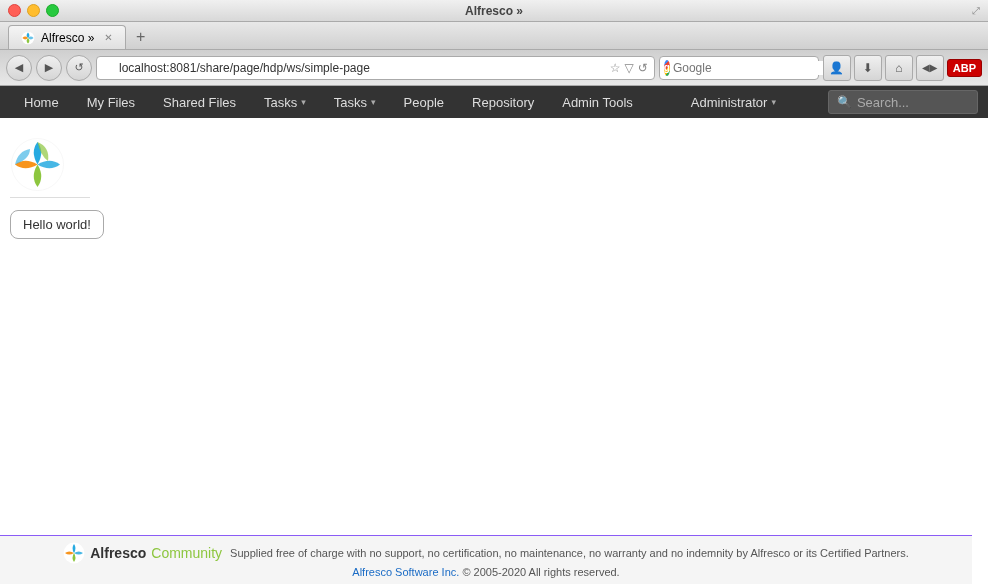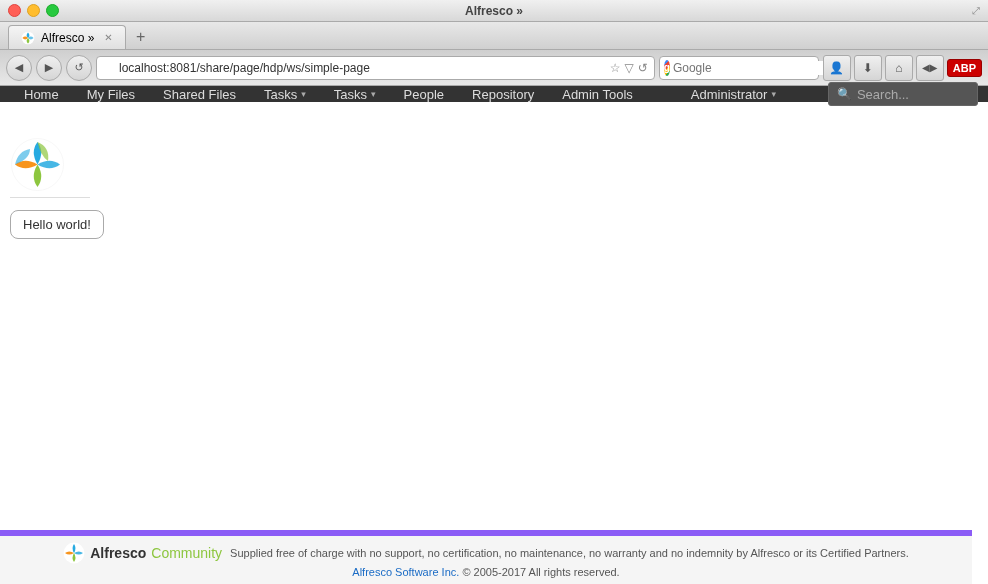--- a/index.html
+++ b/index.html
@@ -136,21 +136,21 @@
     }
     .abp-btn {
       background: #cc0000; color: white;
       border-radius: 3px; padding: 2px 5px; font-size: 11px;
       font-weight: bold; cursor: pointer; border: 1px solid #990000;
     }
 
     
     .app-navbar {
       background: #333;
-      height: 16px;
+      height: 32px;
       display: flex;
       align-items: center;
       padding: 0 10px;
       gap: 0;
     }
     .nav-item {
       color: #ddd;
       padding: 0 14px;
       height: 34px;
       display: flex; align-items: center;
@@ -198,21 +198,21 @@
       font-size: 13px;
       color: #333;
       background: #fff;
       border-radius: 8px;
       cursor: pointer;
     }
 
     
     .footer {
       background: #f5f5f5;
-      border-top: 6px solid #8b5cf6;
+      border-top: 1px solid #8b5cf6;
       padding: 6px 15px;
       font-size: 11px;
       color: #666;
       position: absolute;
       bottom: 0; left: 0; right: 16px;
     }
     .footer-inner { display: flex; flex-direction: column; align-items: center; gap: 2px; }
     .footer-top { display: flex; align-items: center; gap: 8px; }
     .footer-logo { display: flex; align-items: center; gap: 5px; }
     .footer-text { font-size: 11px; color: #555; }
@@ -354,16 +354,16 @@
           <path d="M5 27.5 Q15 20 27.5 27.5 Q15 35 5 27.5" fill="#f7941d"></path>
           <path d="M27.5 27.5 Q40 20 50 27.5 Q40 35 27.5 27.5" fill="#27aae1" opacity="0.85"></path>
         </svg>
         <span style="color:#333;font-size:14px;font-weight:bold;">Alfresco</span>
         <span style="color:#8dc63f;font-size:14px;">Community</span>
       </div>
       <span class="footer-text">Supplied free of charge with no support, no certification, no maintenance, no warranty and no indemnity by Alfresco or its Certified Partners.</span>
     </div>
     <div class="footer-bottom">
       <span style="color:#1a6bc5;">Alfresco Software Inc.</span>
-      <span> © 2005-2017 All rights reserved.</span>
+      <span> © 2005-2020 All rights reserved.</span>
     </div>
   </div>
 </div>
 
 </body></html>

